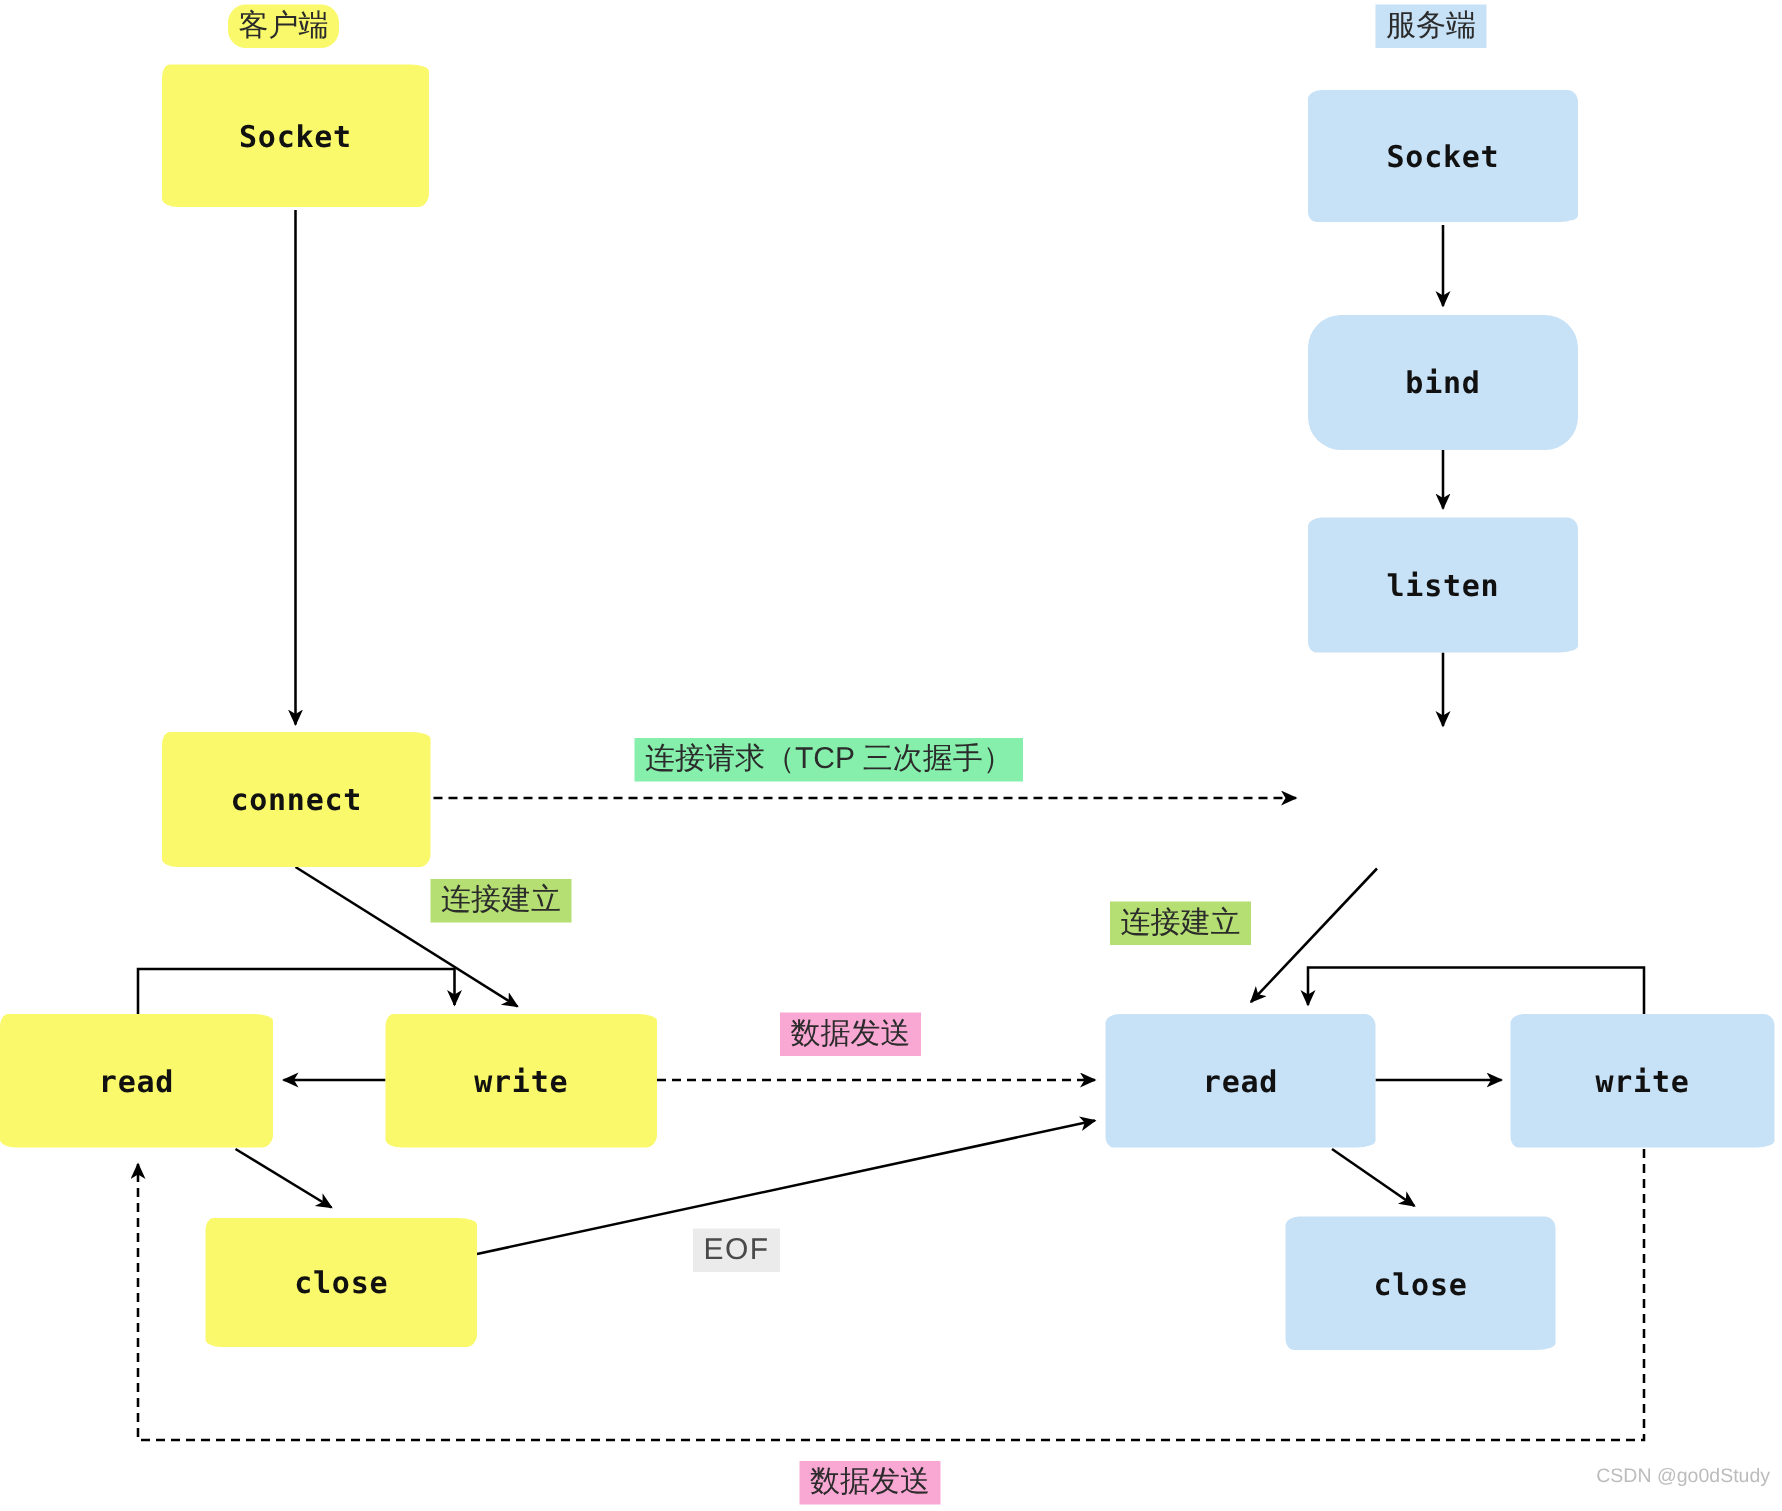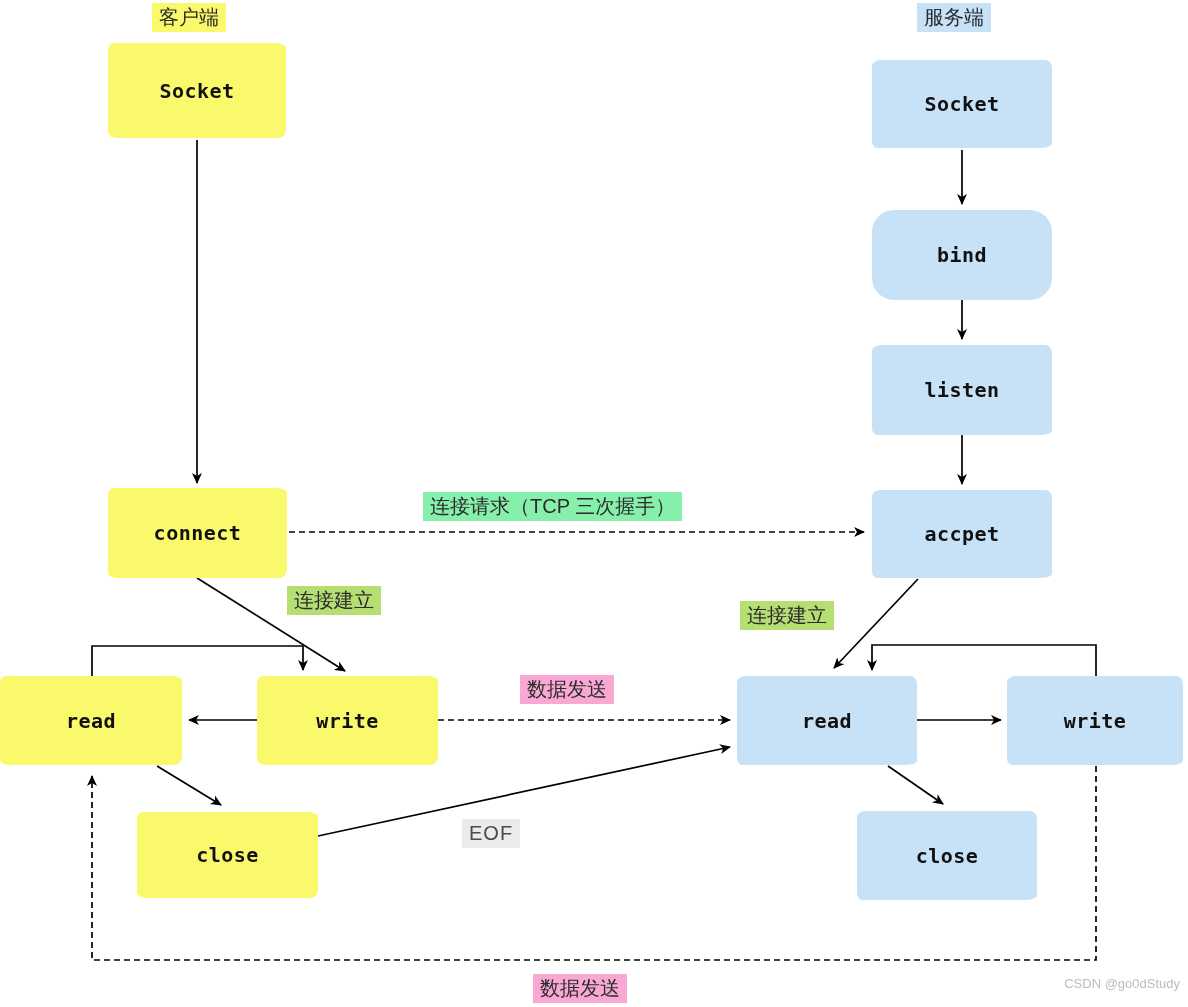--- a/index.html
+++ b/index.html
@@ -35,21 +35,21 @@
   .box.client { background: #f9f96b; border-radius: 3% 7% 4% 6% / 9% 5% 10% 6%; }
   .box.server { background: #c7e1f6; border-radius: 5% 4% 7% 3% / 7% 9% 5% 8%; }
   .tag {
     position: absolute;
     font-size: 20px;
     line-height: 27px;
     color: #2b2b2b;
     padding: 1px 7px;
     white-space: nowrap;
   }
-  .tag.yellow { background: #f9f96b; }
+  .tag.yellow { background: #f9f96b; border-radius: 12px; }
   .tag.blue   { background: #c7e1f6; }
   .tag.pink   { background: #86efac; }
   .tag.green  { background: #b5df73; }
   .tag.orange { background: #f9a8d4; }
   .tag.gray   { background: #ebebeb; color: #4a4a4a; letter-spacing: 1px; }
   .watermark {
     position: absolute;
     right: 8px;
     top: 976px;
     font-size: 13px;
@@ -107,21 +107,20 @@
 
   <div class="box client" style="left:108px; top:43px; width:178px; height:95px;">Socket</div>
   <div class="box client" style="left:108px; top:488px; width:179px; height:90px;">connect</div>
   <div class="box client" style="left:0px; top:676px; width:182px; height:89px;">read</div>
   <div class="box client" style="left:257px; top:676px; width:181px; height:89px;">write</div>
   <div class="box client" style="left:137px; top:812px; width:181px; height:86px;">close</div>
 
   <div class="box server" style="left:872px; top:60px; width:180px; height:88px;">Socket</div>
   <div class="box server" style="left:872px; top:210px; width:180px; height:90px;border-radius:22px;">bind</div>
   <div class="box server" style="left:872px; top:345px; width:180px; height:90px;">listen</div>
-  <div class="box server" style="left:872px; top:490px; width:180px; height:88px;">accpet</div>
   <div class="box server" style="left:737px; top:676px; width:180px; height:89px;">read</div>
   <div class="box server" style="left:1007px; top:676px; width:176px; height:89px;">write</div>
   <div class="box server" style="left:857px; top:811px; width:180px; height:89px;">close</div>
 
   <div class="tag pink" style="left:423px; top:492px;">连接请求（TCP 三次握手）</div>
   <div class="tag green" style="left:287px; top:586px;">连接建立</div>
   <div class="tag green" style="left:740px; top:601px;">连接建立</div>
   <div class="tag orange" style="left:520px; top:675px;">数据发送</div>
   <div class="tag gray" style="left:462px; top:819px;">EOF</div>
   <div class="tag orange" style="left:533px; top:974px;">数据发送</div>

